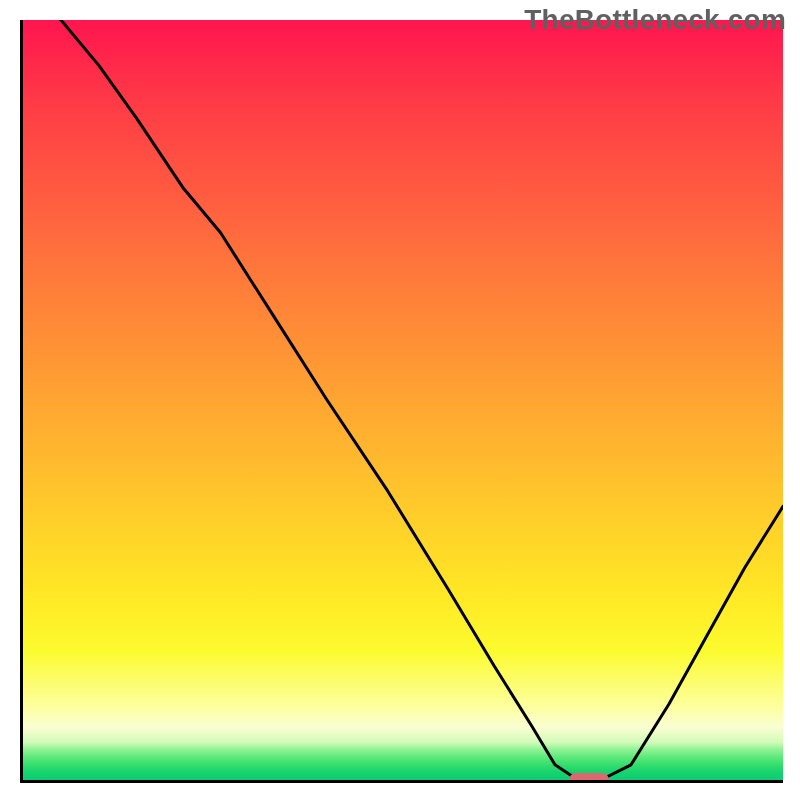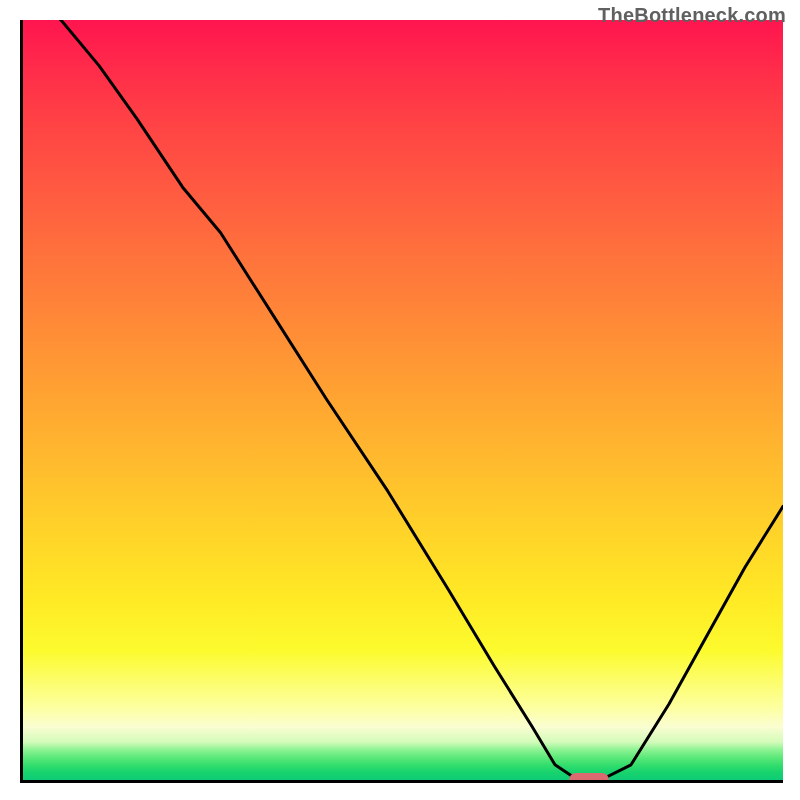--- a/index.html
+++ b/index.html
@@ -13,21 +13,21 @@
   }
   .frame {
     position: relative;
     width: 800px;
     height: 800px;
   }
   .watermark {
     position: absolute;
     top: 4px;
     right: 14px;
-    font-size: 20px;
+    font-size: 28px;
     font-weight: bold;
     color: #606060;
     letter-spacing: 0.2px;
     z-index: 50;
   }
   .plot-area {
     position: absolute;
     left: 20px;
     top: 20px;
     width: 760px;

